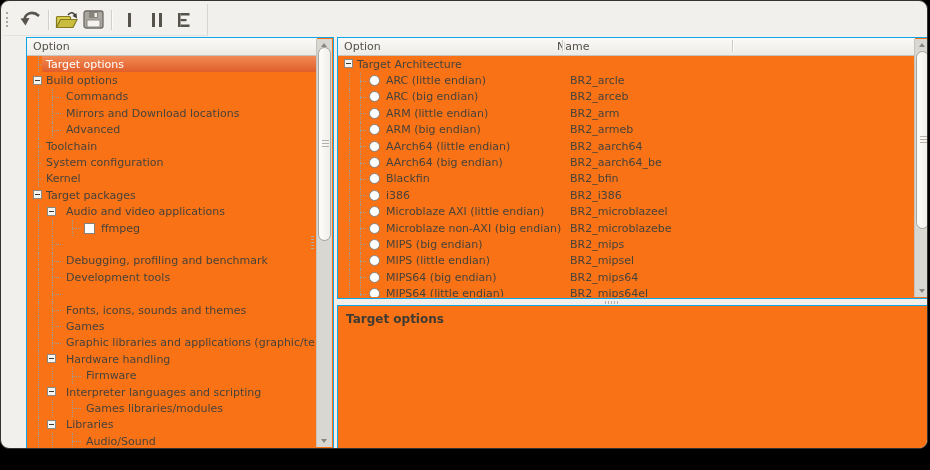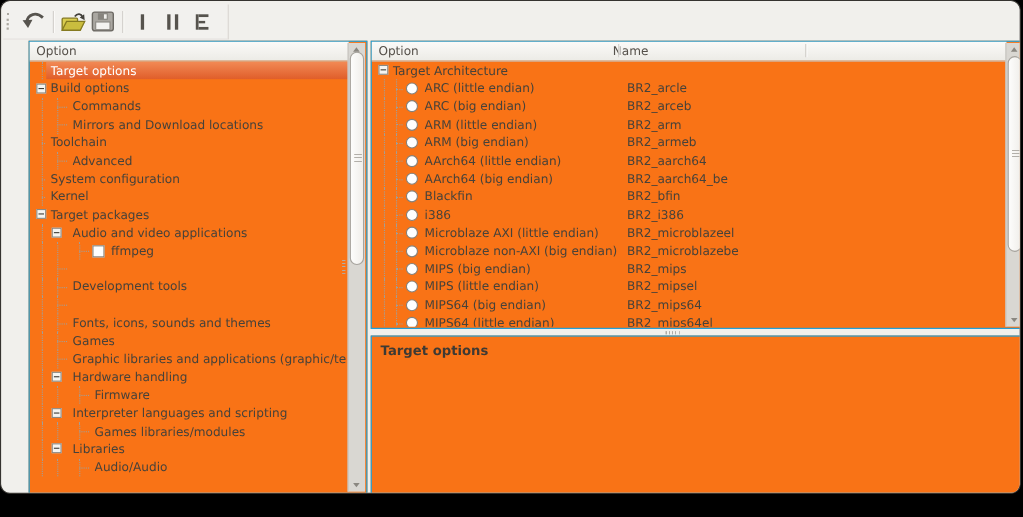--- a/index.html
+++ b/index.html
@@ -148,30 +148,30 @@
           </span>
         </div>
         <div class="trow">
           <span class="cell line" style="width: 9px;"></span>
           <span class="cell elbow" style="width: 20px;"></span>
           <span class="rowfill">
             <span class="lab">Mirrors and Download locations</span>
           </span>
         </div>
         <div class="trow">
+          <span class="cell line" style="width: 9px;"></span>
+          <span class="cell elbow" style="width: 20px;"></span>
+          <span class="rowfill">
+            <span class="lab">Advanced</span>
+          </span>
+        </div>
+        <div class="trow">
           <span class="cell elbow" style="width: 9px;"></span>
           <span class="rowfill">
             <span class="lab">Toolchain</span>
-          </span>
-        </div>
-        <div class="trow">
-          <span class="cell line" style="width: 9px;"></span>
-          <span class="cell elbow" style="width: 20px;"></span>
-          <span class="rowfill">
-            <span class="lab">Advanced</span>
           </span>
         </div>
         <div class="trow">
           <span class="cell elbow" style="width: 9px;"></span>
           <span class="rowfill">
             <span class="lab">System configuration</span>
           </span>
         </div>
         <div class="trow">
           <span class="cell elbow" style="width: 9px;"></span>
@@ -206,20 +206,27 @@
           </span>
         </div>
         <div class="trow">
           <span class="cell line" style="width: 9px;"></span>
           <span class="cell elbow" style="width: 20px;"></span>
         </div>
         <div class="trow">
           <span class="cell line" style="width: 9px;"></span>
           <span class="cell elbow" style="width: 20px;"></span>
           <span class="rowfill">
+            <span class="lab">Debugging, profiling and benchmark</span>
+          </span>
+        </div>
+        <div class="trow">
+          <span class="cell line" style="width: 9px;"></span>
+          <span class="cell elbow" style="width: 20px;"></span>
+          <span class="rowfill">
             <span class="lab">Development tools</span>
           </span>
         </div>
         <div class="trow">
           <span class="cell line" style="width: 9px;"></span>
           <span class="cell elbow" style="width: 20px;"></span>
         </div>
         <div class="trow">
           <span class="cell line" style="width: 9px;"></span>
           <span class="cell elbow" style="width: 20px;"></span>
@@ -282,21 +289,21 @@
           </span>
           <span class="rowfill">
             <span class="lab">Libraries</span>
           </span>
         </div>
         <div class="trow">
           <span class="cell line" style="width: 9px;"></span>
           <span class="cell line" style="width: 20px;"></span>
           <span class="cell elbow" style="width: 20px;"></span>
           <span class="rowfill">
-            <span class="lab">Audio/Audio</span>
+            <span class="lab">Audio/Sound</span>
           </span>
         </div>
       </div>
     <div class="vscroll">
       <span class="sb-up"></span>
       <span class="sb-down"></span>
       <span class="sb-thumb" style="top:8px;height:192px;">
         <span class="sb-grip"></span>
       </span>
     </div>

